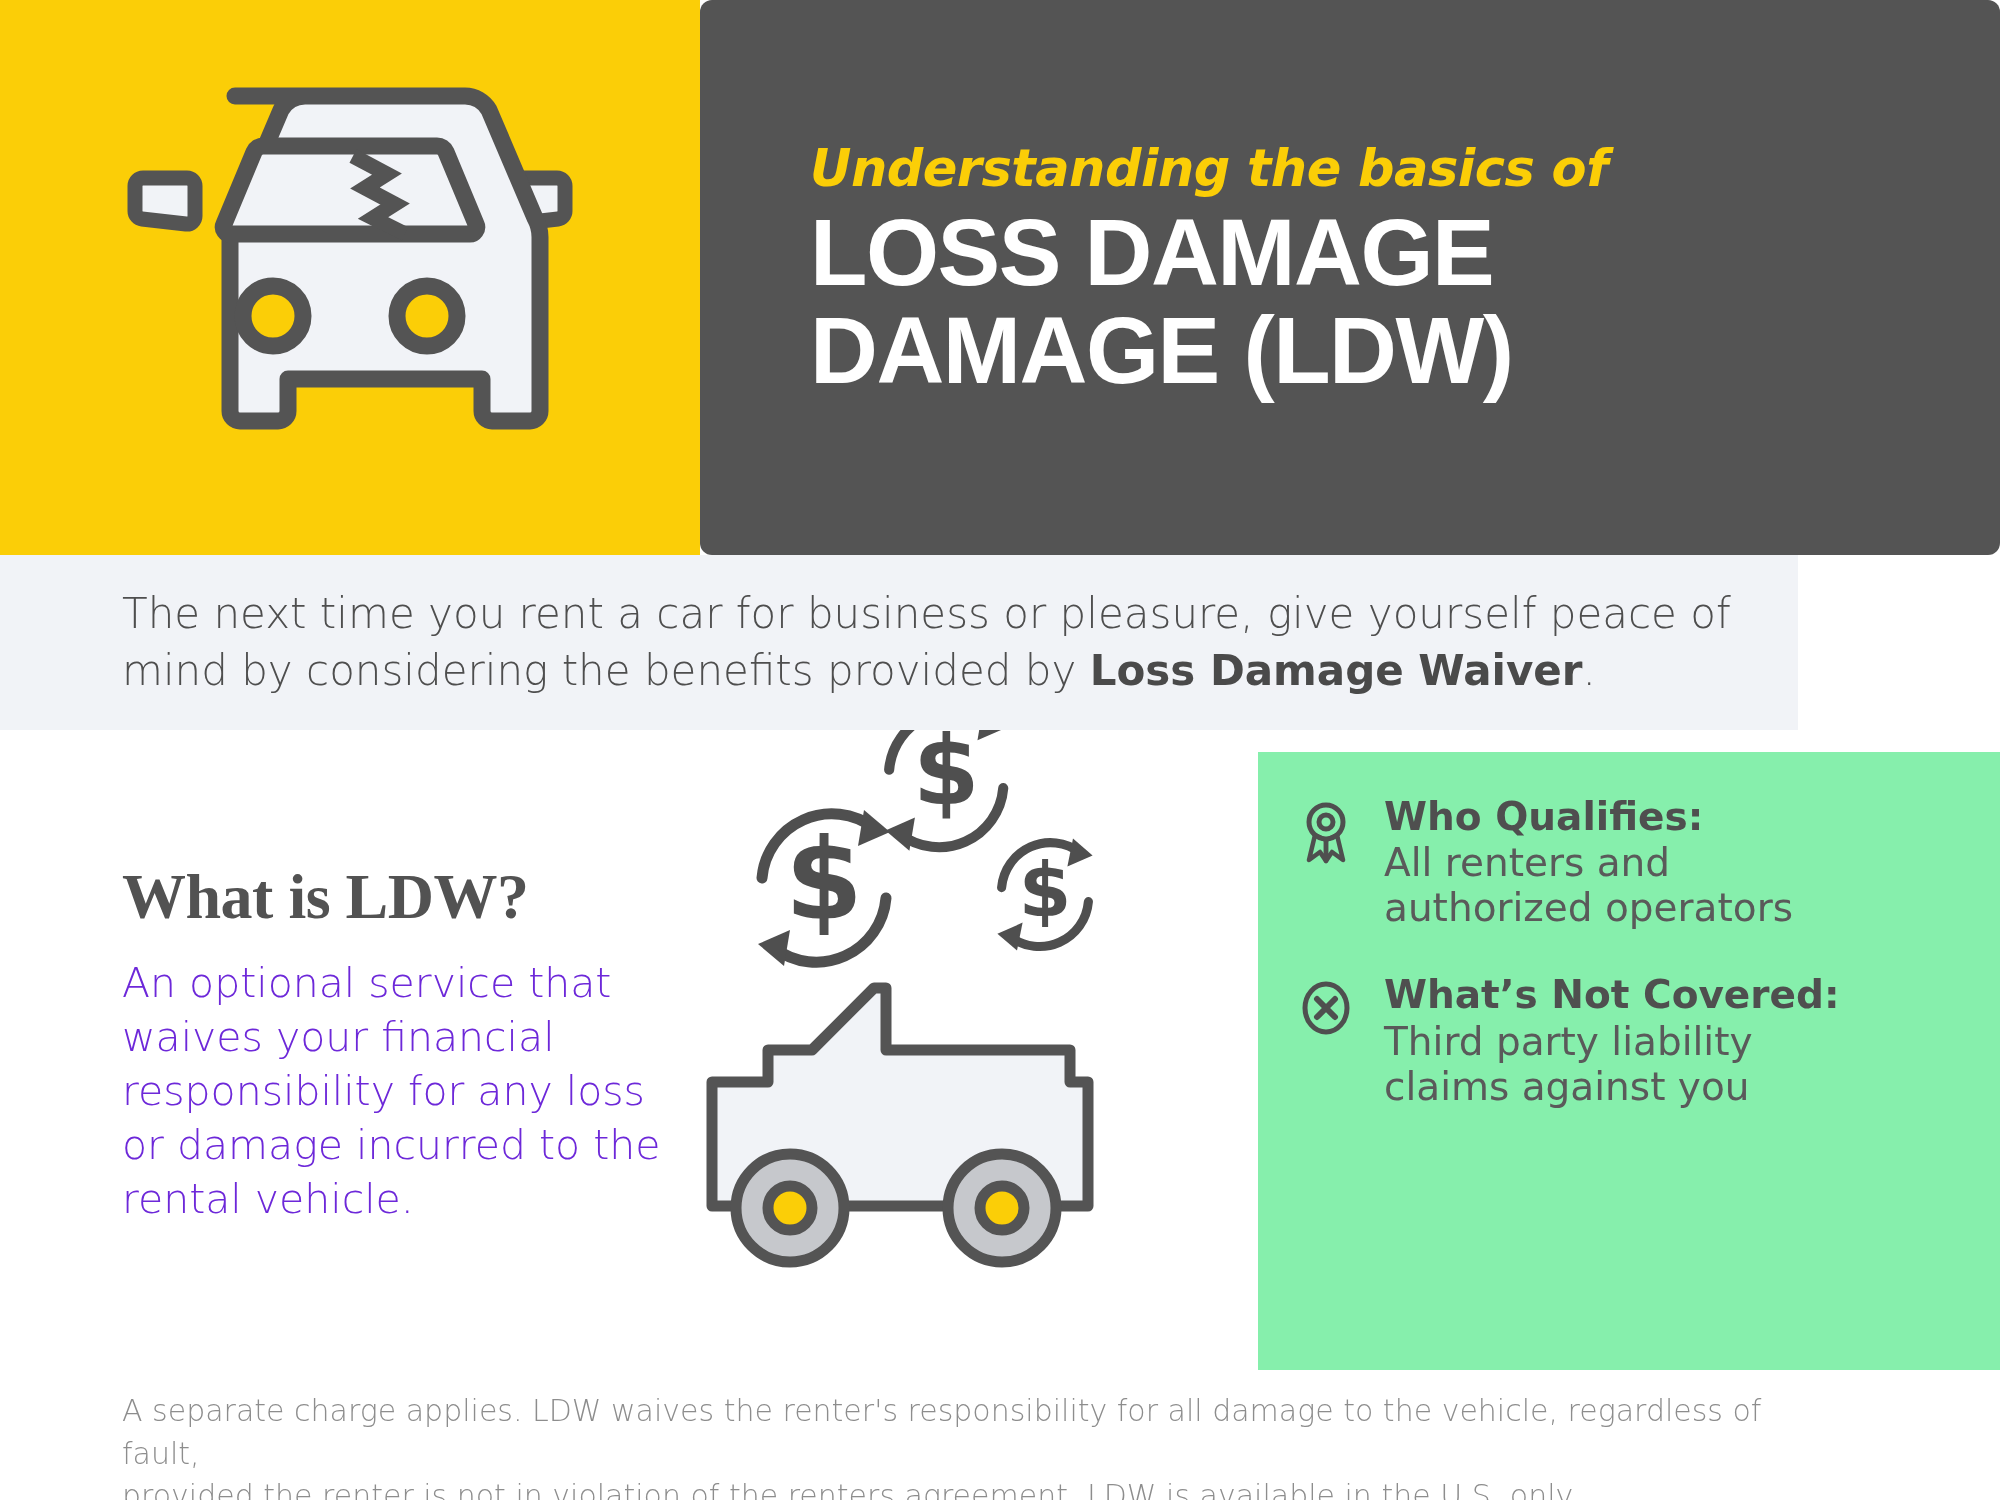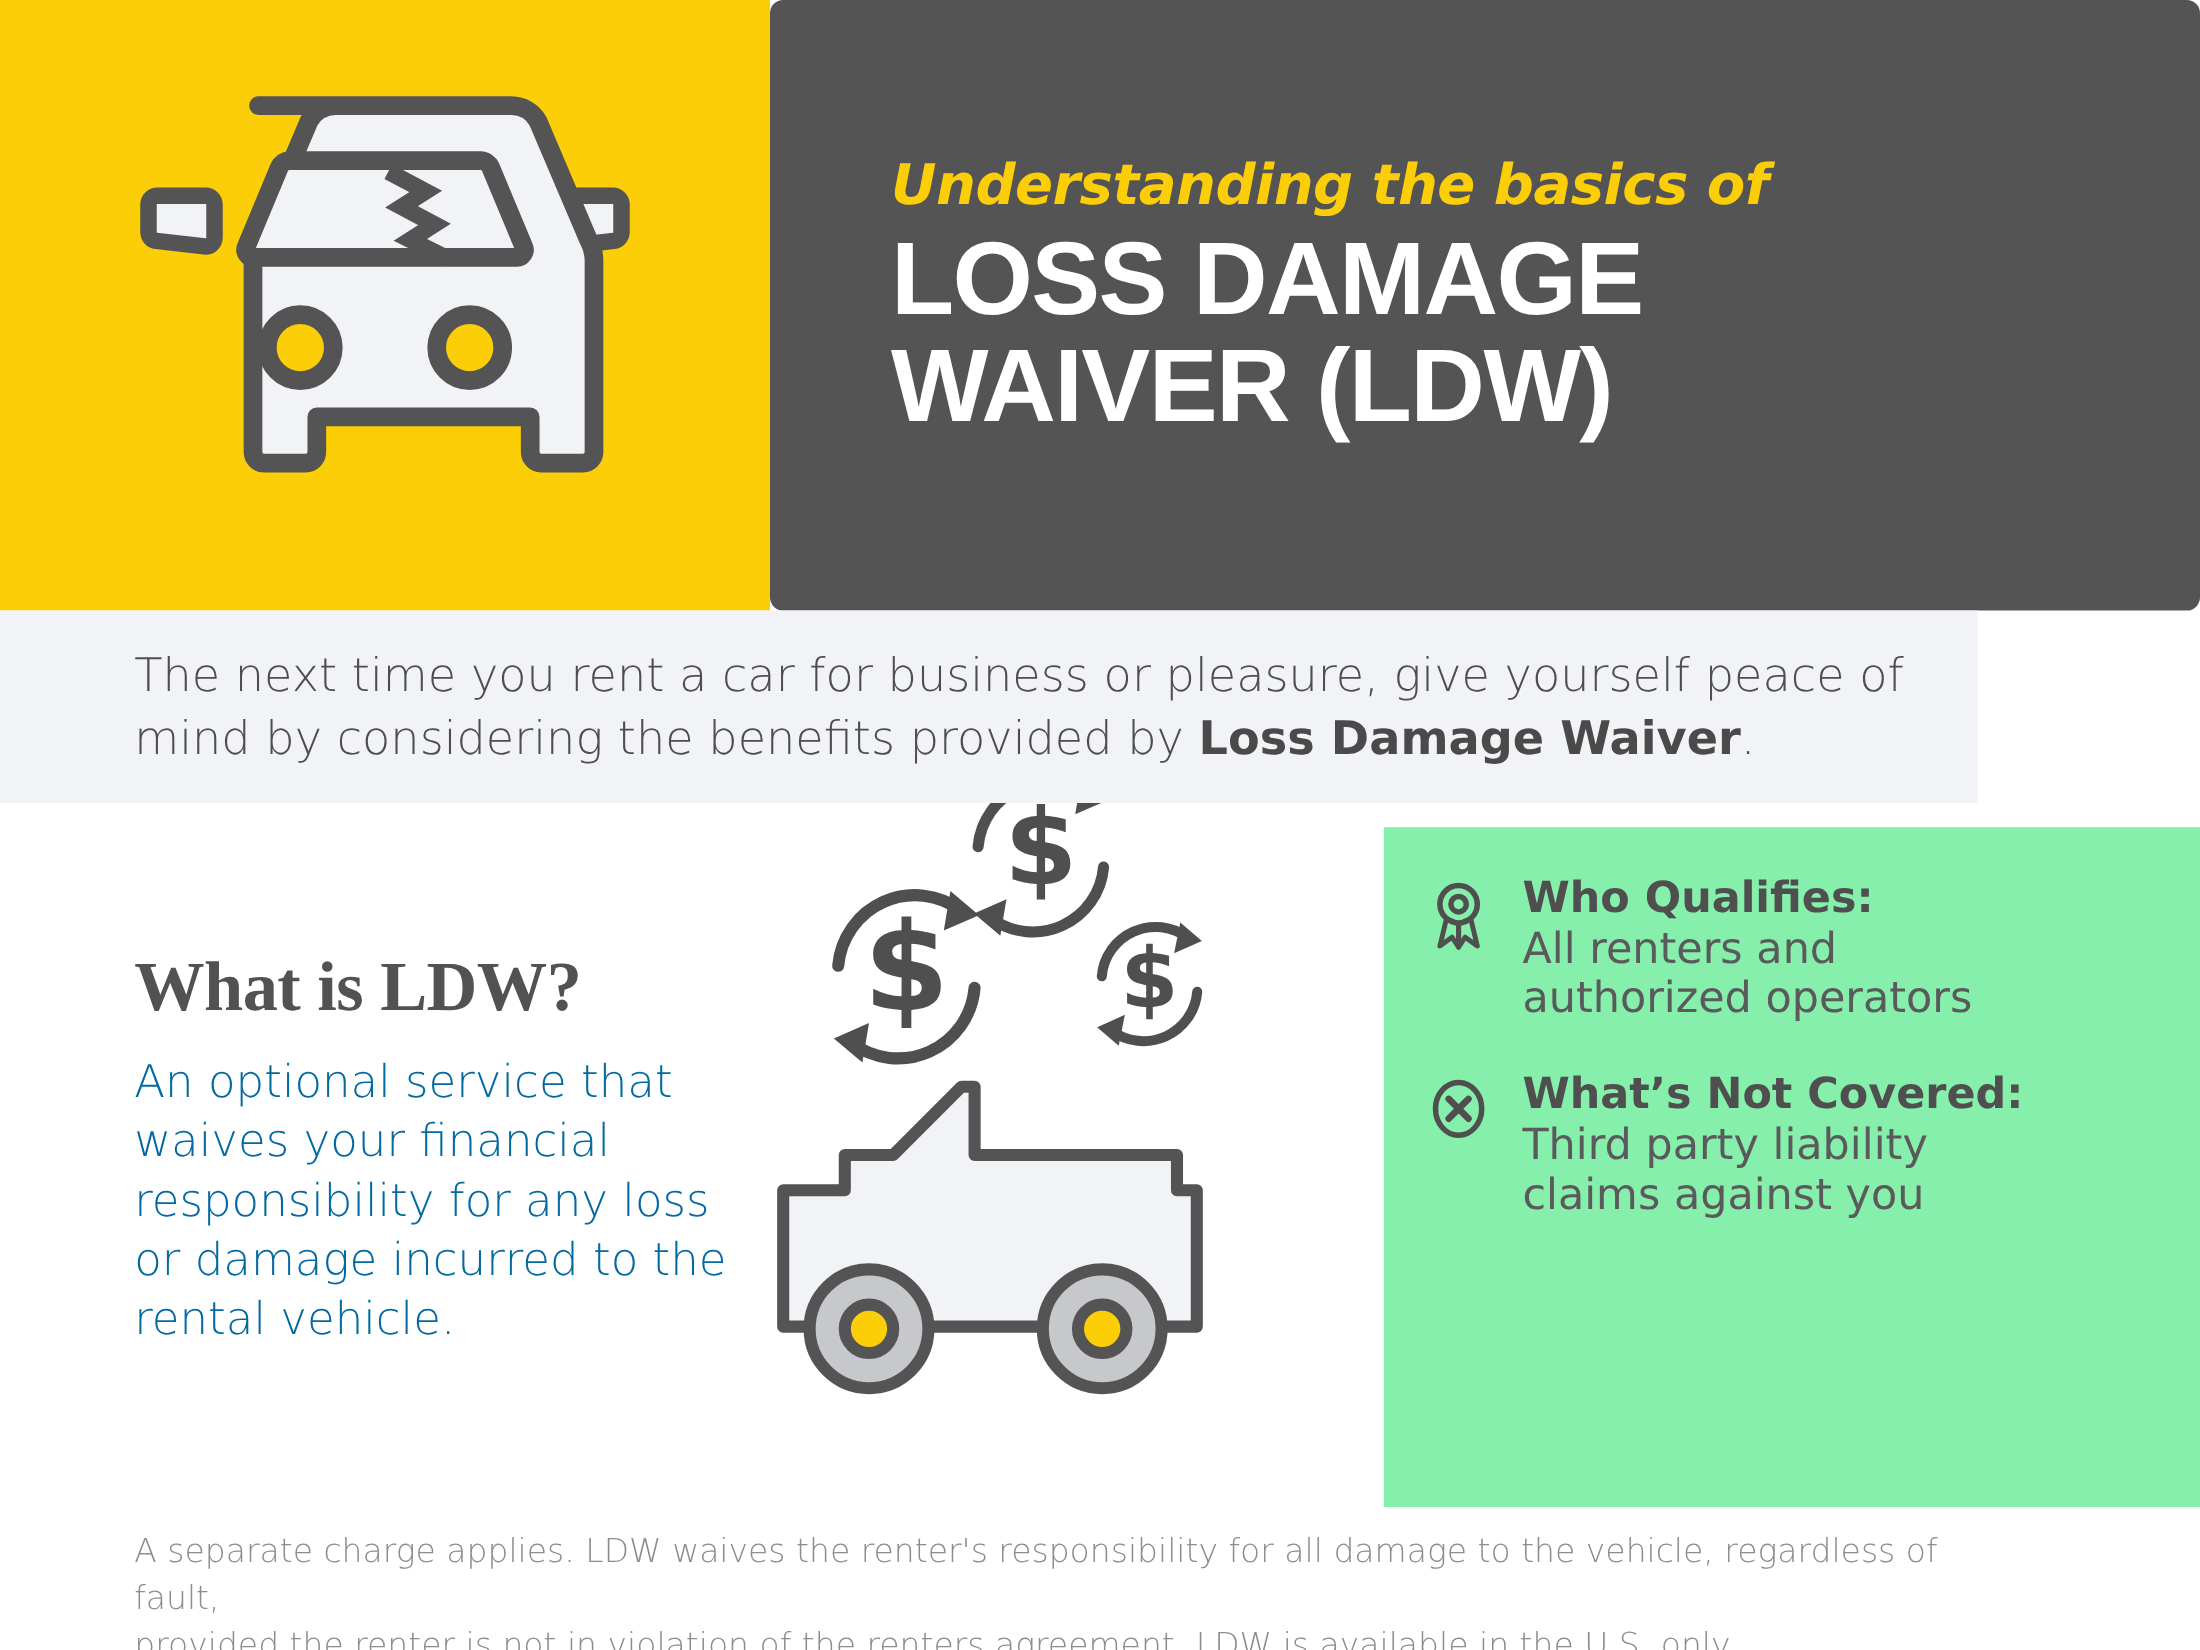--- a/index.html
+++ b/index.html
@@ -49,21 +49,21 @@
 
   
   .main { position:absolute; left:0; top:730px; width:2000px; height:640px; background:#ffffff; }
 
   .left-col { position:absolute; left:122px; top:130px; width:560px; }
   .h2 {
     font-size:64px; font-weight:bold; color:#525252; letter-spacing:-0.5px;
     margin-bottom:22px; font-family:Liberation Serif, serif;
   }
   .body-copy {
-    font-size:41px; line-height:1.32; color:#0369a1; font-weight:300;
+    font-size:41px; line-height:1.32; color:#6d28d9; font-weight:300;
     font-family:"DejaVu Sans", sans-serif;
   }
 
   .illus { position:absolute; left:690px; top:0px; width:560px; height:620px; }
 
   
   .right-panel {
     position:absolute; left:1258px; top:22px; width:742px; height:618px;
     background:#86efac; padding:42px 30px 30px 42px;
   }
@@ -109,21 +109,21 @@
         <polyline points="238,78 272,96 250,110 280,126 258,140 290,156" fill="none" stroke="#545454" stroke-width="15" stroke-linejoin="miter" stroke-linecap="butt"></polyline>
 
         <circle cx="158" cy="238" r="30" fill="#FBCE07" stroke="#545454" stroke-width="17"></circle>
         <circle cx="312" cy="238" r="30" fill="#FBCE07" stroke="#545454" stroke-width="17"></circle>
       </svg>
     </div>
 
     <div class="header-right">
       <div class="eyebrow">Understanding the basics of</div>
       <div class="title-line">LOSS DAMAGE</div>
-      <div class="title-line">WAIVER (LDW)</div>
+      <div class="title-line">DAMAGE (LDW)</div>
     </div>
   </div>
 
   <div class="intro-band">
     <div class="intro-text">
       <span>The next time you rent a car for business or pleasure, give yourself peace of mind by considering the benefits provided by </span><b>Loss Damage Waiver</b><span>.</span>
     </div>
   </div>
 
   <div class="main">

